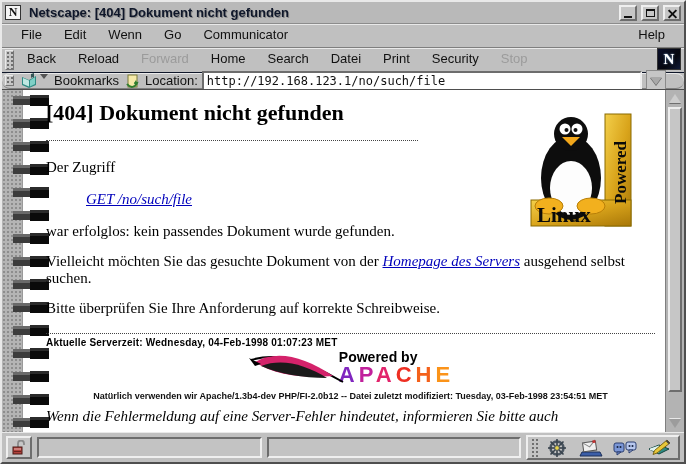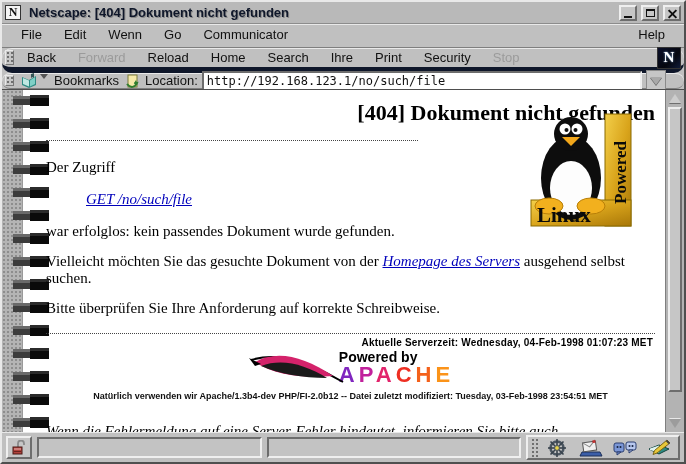--- a/index.html
+++ b/index.html
@@ -48,23 +48,23 @@
     height:24px; display:flex; align-items:flex-start;
     padding:0 8px; font-size:13px; color:#111;
     border-bottom:1px solid #7f7f7f; box-shadow:0 1px 0 #e9e9e9 inset;
     flex:0 0 auto; gap:0;
   }
   .menu-item { padding:3px 11px; cursor:default; }
   .menu-spacer { flex:1; }
 
   
   .toolbar {
-    height:25px; display:flex; align-items:center;
-    border-bottom:6px solid #0f172a; box-shadow:0 1px 0 #e9e9e9 inset;
-    font-size:13px; color:#111; flex:0 0 auto; padding-right:3px;border-radius:10px;
+    height:25px; display:flex; 
+    border-bottom:1px solid #0f172a; box-shadow:0 1px 0 #e9e9e9 inset;
+    font-size:13px; color:#111; flex:0 0 auto; padding-right:3px;
   }
   .grip {
     width:9px; align-self:stretch; margin:2px 2px 2px 3px;
     border:1px solid; border-color:#e9e9e9 #777 #777 #e9e9e9;
     background-image:radial-gradient(#6f6f6f 1px, transparent 1.1px);
     background-size:4px 4px; background-color:#c6c6c6;
   }
   .tool-btn { padding:3px 11px; cursor:default; white-space:nowrap; }
   .tool-btn.disabled { color:#9b9b9b; }
   .tool-spacer { flex:1; }
@@ -132,50 +132,50 @@
       transparent 0 5px, #2b2b2b 5px 8px, #0a0a0a 8px 16px, transparent 16px 23px);
   }
 
   .page {
     position:absolute; left:0; top:0; right:19px; bottom:0;
     padding:6px 10px 0 44px;
     font-family:"Liberation Serif", serif; font-size:15px; color:#000;
   }
   .page a { color:#0000bb; text-decoration:underline;font-style:italic; }
   .h404 {
-    text-align:right; font-size:22px; font-weight:bold; margin:4px 0 14px 0;
+    text-align:left; font-size:22px; font-weight:bold; margin:4px 0 14px 0;
   }
   .dotted-rule { border:none; border-top:1px dotted #444; height:0; margin:0; }
   .rule1 { width:372px; margin-bottom:18px; }
   .rule2 { margin-top:16px; }
   .para { margin:13px 0; }
   .req-link { margin:15px 0 15px 40px; }
   .linux-logo { position:absolute; top:18px; right:32px; width:104px; height:128px; }
 
   .server-time {
-    text-align:right; font-size:10px; font-weight:bold; margin:3px 2px 2px 0;
+    text-align:left; font-size:10px; font-weight:bold; margin:3px 2px 2px 0;
     font-family:"Liberation Sans", sans-serif; letter-spacing:0.2px;
   }
   .apache-wrap { display:flex; justify-content:center; margin:1px 0 0 0;align-items:center; }
   .apache-box { position:relative; padding-left:78px; height:38px; }
   .apache-feather { position:absolute; left:0; top:2px; width:110px; height:36px; }
   .apache-poweredby {
     font-family:"Liberation Sans", sans-serif; font-weight:bold; font-size:14px;
     color:#000; line-height:14px; margin-left:14px;
   }
   .apache-name {
     font-family:"Liberation Sans", sans-serif; font-weight:bold; font-size:22px;
     letter-spacing:4px; line-height:22px; margin-left:14px;
   }
   .version-line {
     text-align:center; font-size:9px; font-weight:bold; margin-top:3px;
     font-family:"Liberation Sans", sans-serif; color:#111;
   }
   .footer-para {
-    font-style:italic; margin-top:21px; font-size:15px; line-height:18px;
+    font-style:italic; margin-top:6px; font-size:15px; line-height:18px;
   }
 
   
   .scrollbar {
     position:absolute; top:0; right:0; bottom:0; width:19px;
     background:#b3b3b3;
     border-left:1px solid #7f7f7f;
   }
   .sb-btn {
     position:absolute; left:1px; width:16px; height:15px;
@@ -258,25 +258,25 @@
     <span class="menu-item">Wenn</span>
     <span class="menu-item">Go</span>
     <span class="menu-item">Communicator</span>
     <span class="menu-spacer"></span>
     <span class="menu-item">Help</span>
   </div>
 
   <div class="toolbar">
     <div class="grip"></div>
     <span class="tool-btn">Back</span>
+    <span class="tool-btn">Reload</span>
     <span class="tool-btn disabled">Forward</span>
-    <span class="tool-btn">Reload</span>
     <span class="tool-btn">Home</span>
     <span class="tool-btn">Search</span>
-    <span class="tool-btn">Ihre</span>
+    <span class="tool-btn">Datei</span>
     <span class="tool-btn">Print</span>
     <span class="tool-btn">Security</span>
     <span class="tool-btn disabled">Stop</span>
     <span class="tool-spacer"></span>
     <div class="n-logo">
       <span>N</span>
     </div>
   </div>
 
   <div class="locationbar">

